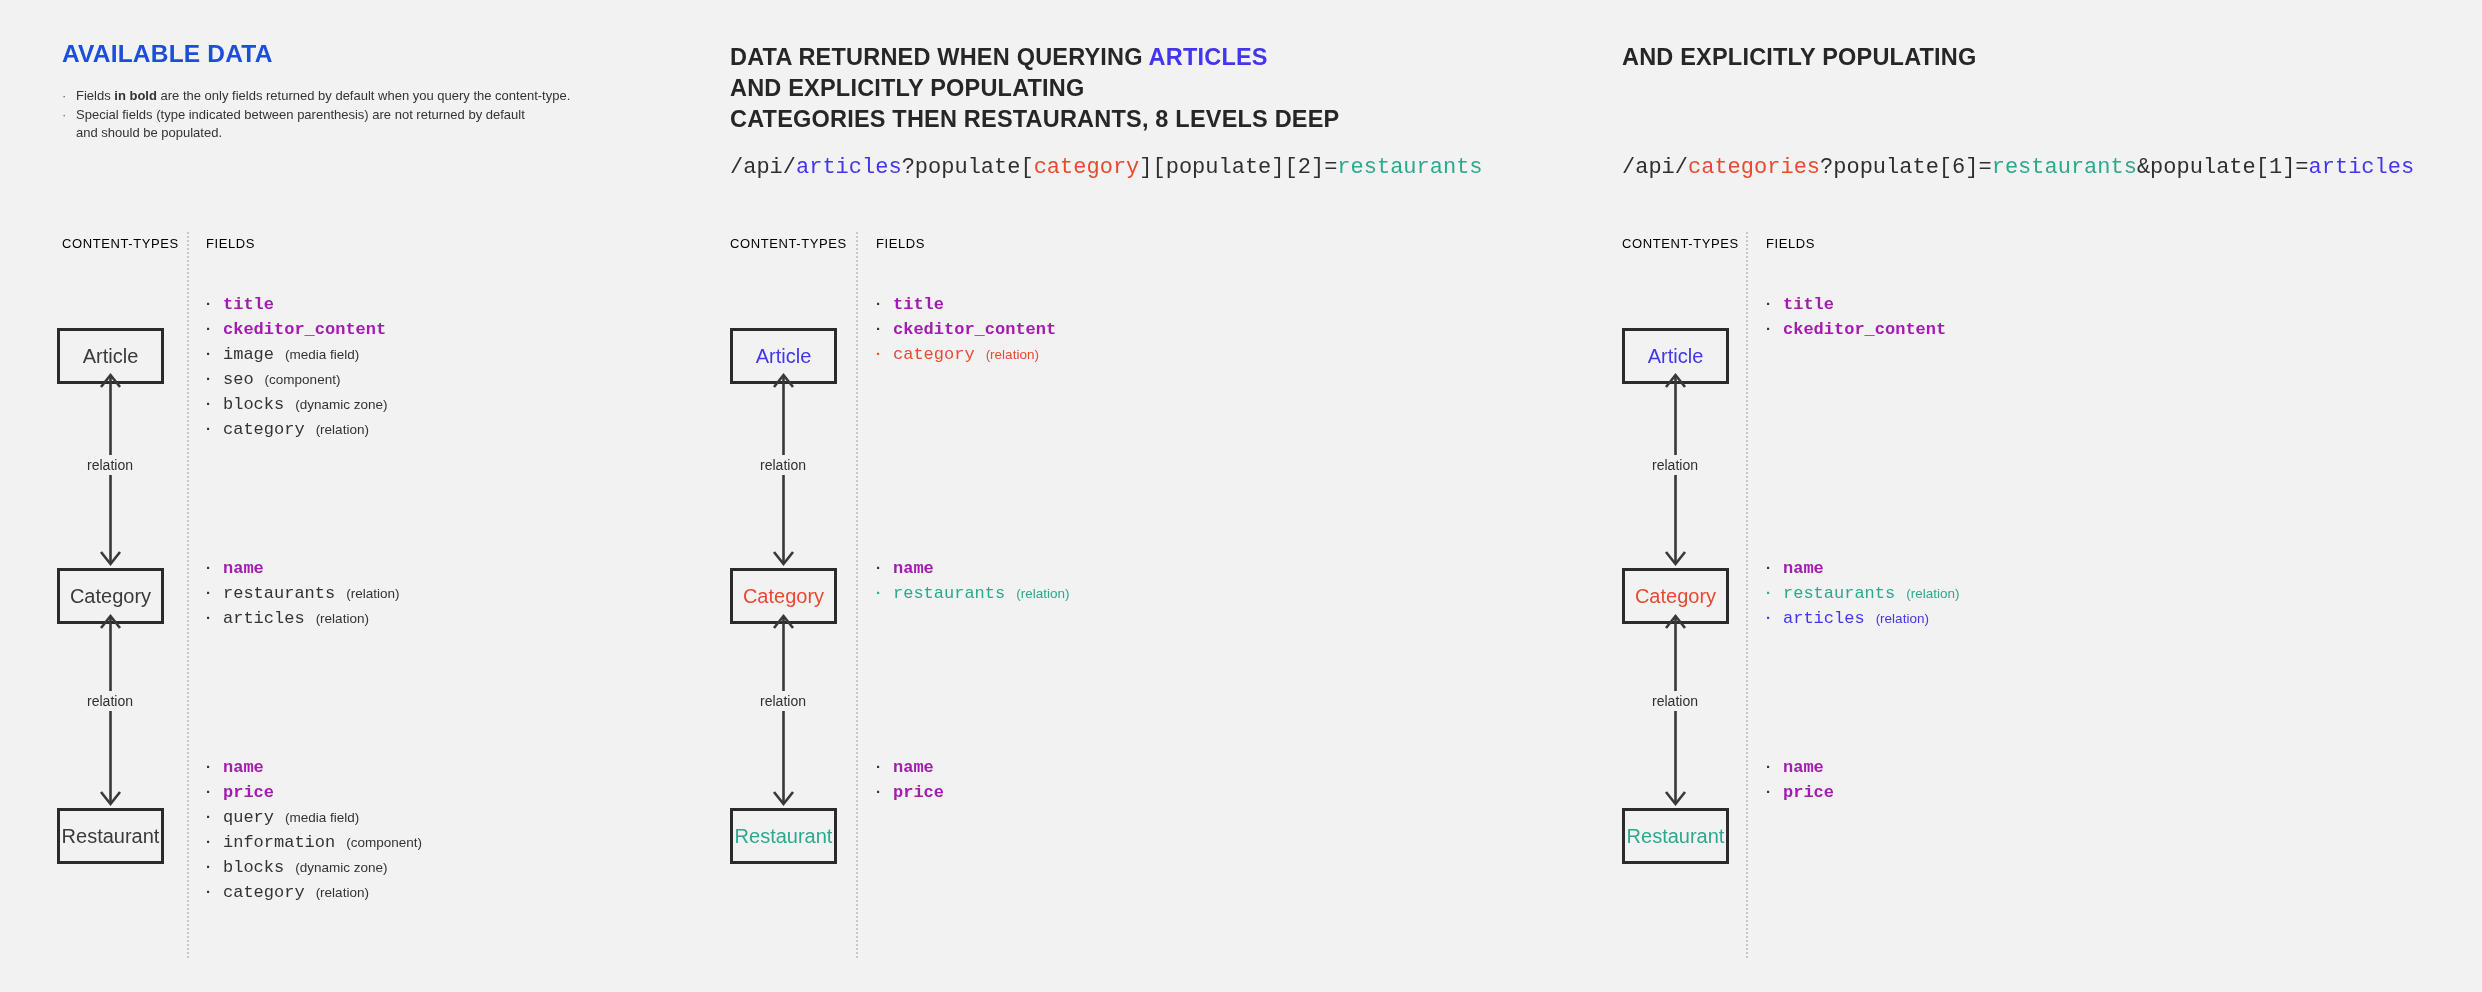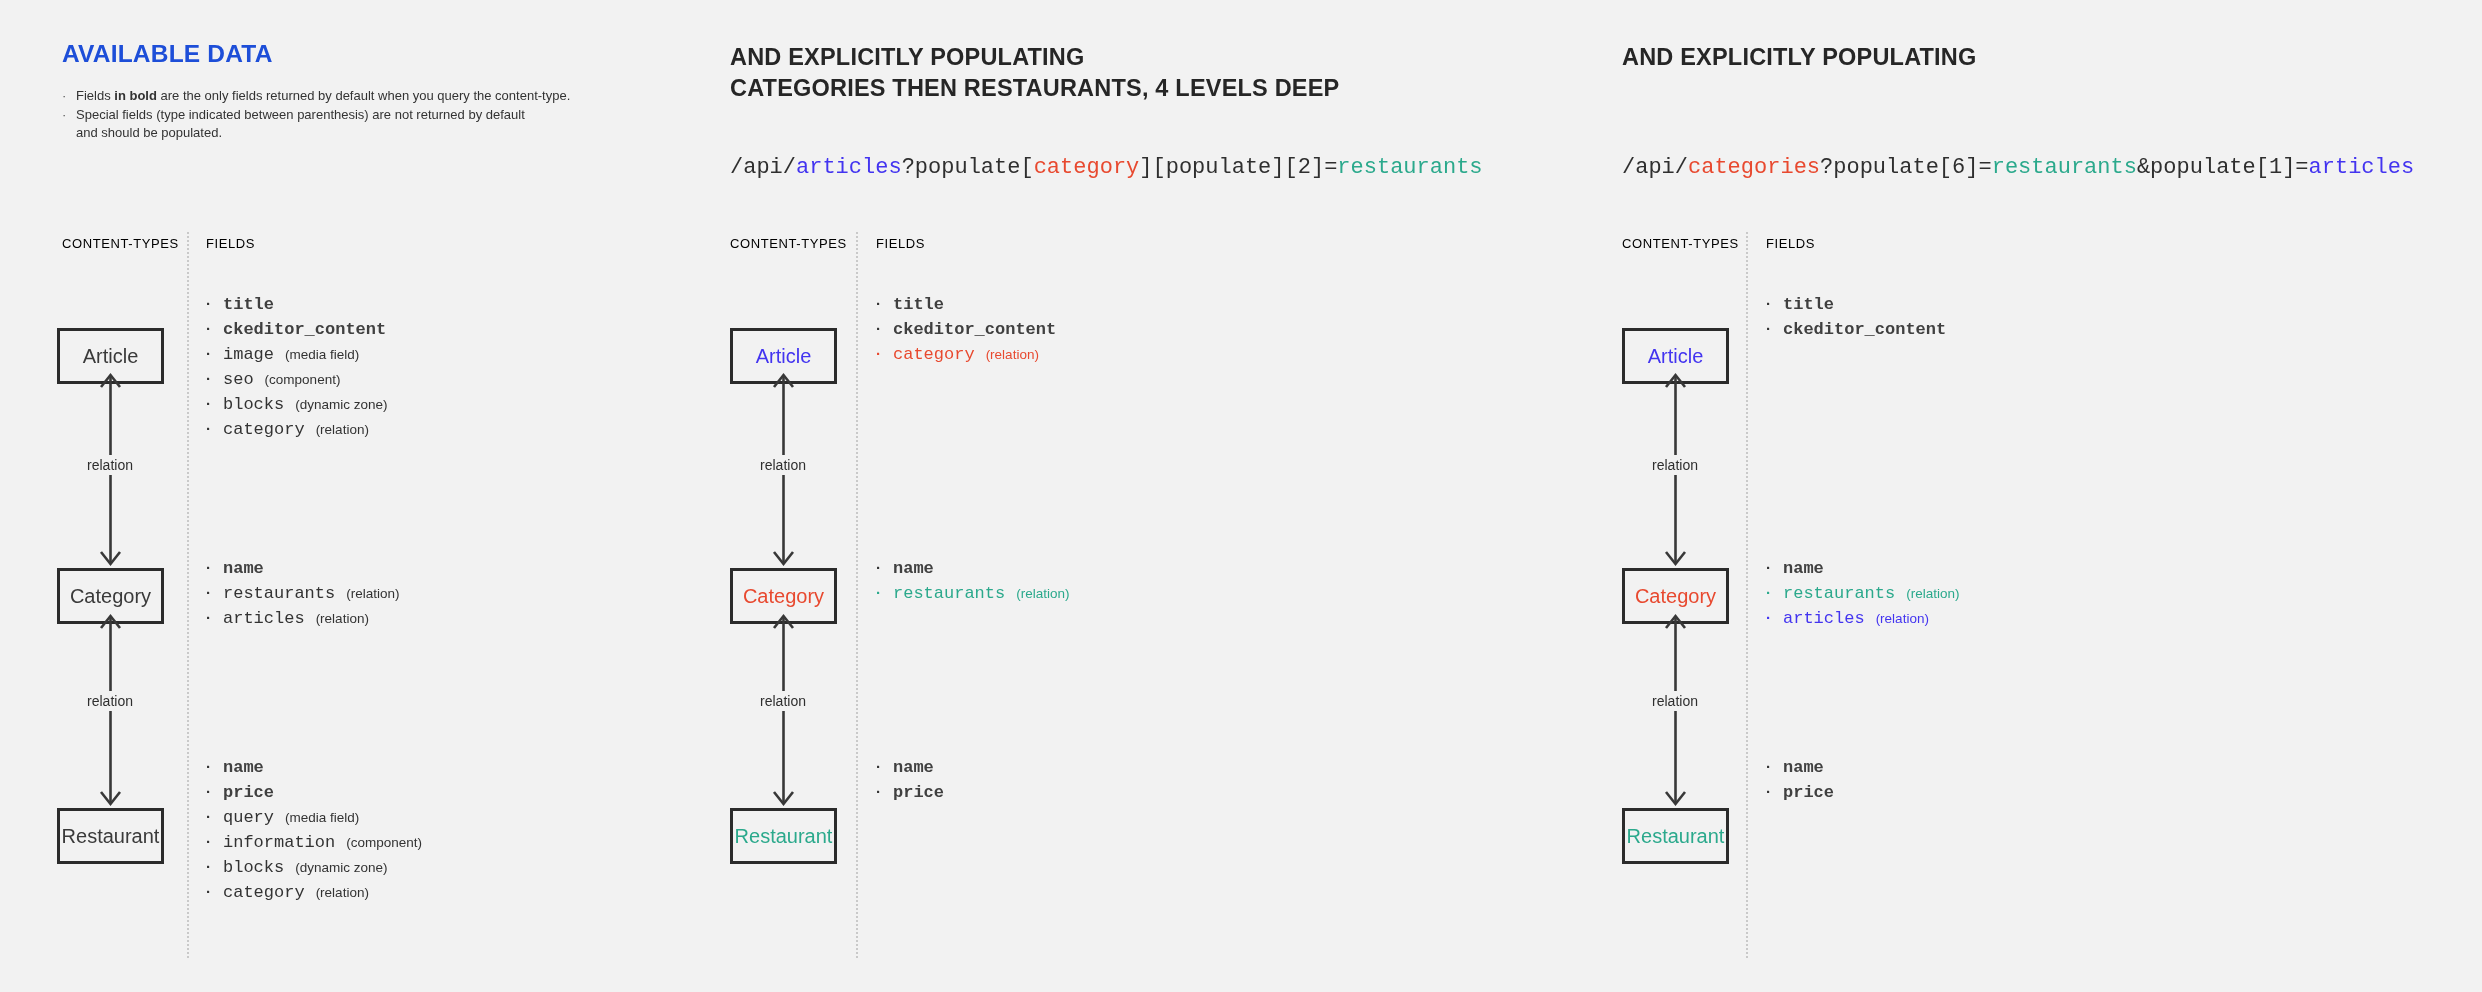--- a/index.html
+++ b/index.html
@@ -39,21 +39,21 @@
   
   .rel-label{transform:translateX(-50%);background:#f2f2f2;padding:2px 6px;font-size:14px;color:#2f2f2f;}
   
   .fields-list{list-style:none;margin:0;padding:0;}
   .row{display:flex;align-items:baseline;height:25px;line-height:25px;color:#333;}
   .row.red{color:#e8492f;}
   .row.teal{color:#2ba98c;}
   .row.blue{color:#4334f0;}
   .dot{width:17px;font-size:15px;font-weight:bold;}
   .fname{font-family:"Liberation Mono", monospace;font-size:17px;margin-right:11px;white-space:nowrap;}
-  .fname.b{font-weight:bold;color:#404040;}
+  .fname.b{font-weight:bold;color:#a21caf;}
   .typ{font-size:13.5px;white-space:nowrap;}
 </style>
 </head>
 <body>
 
 <section>
   <h1 class="abs panel-title" style="left:62px;top:40px;margin:0;">AVAILABLE DATA</h1>
 
   <ul class="abs notes" style="left:62px;top:87px;">
     <li class="note-row">
@@ -171,22 +171,23 @@
     <li class="row">
         <span class="dot">·</span>
         <span class="fname">category</span>
         <span class="typ">(relation)</span>
       </li>
   </ul>
 </section>
 
 <section>
   <div class="abs hdr" style="left:730px;top:42px;">
+    <div><span>DATA RETURNED WHEN QUERYING </span><span class="blue">ARTICLES</span></div>
     <div>AND EXPLICITLY POPULATING</div>
-    <div>CATEGORIES THEN RESTAURANTS, 4 LEVELS DEEP</div>
+    <div>CATEGORIES THEN RESTAURANTS, 8 LEVELS DEEP</div>
   </div>
   <div class="abs code" style="left:730px;top:155px;">
     <span class="tok dark">/api/</span><span class="tok blue">articles</span><span class="tok dark">?populate[</span><span class="tok red">category</span><span class="tok dark">][populate][2]=</span><span class="tok teal">restaurants</span>
   </div>
 
   <div class="abs sec-label" style="left:730px;top:236px;">CONTENT-TYPES</div>
   <div class="abs sec-label" style="left:876px;top:236px;">FIELDS</div>
   <div class="abs divider" style="left:856px;top:232px;height:726px;"></div>
 
   <div class="abs ct-box" style="left:730px;top:328px;">

